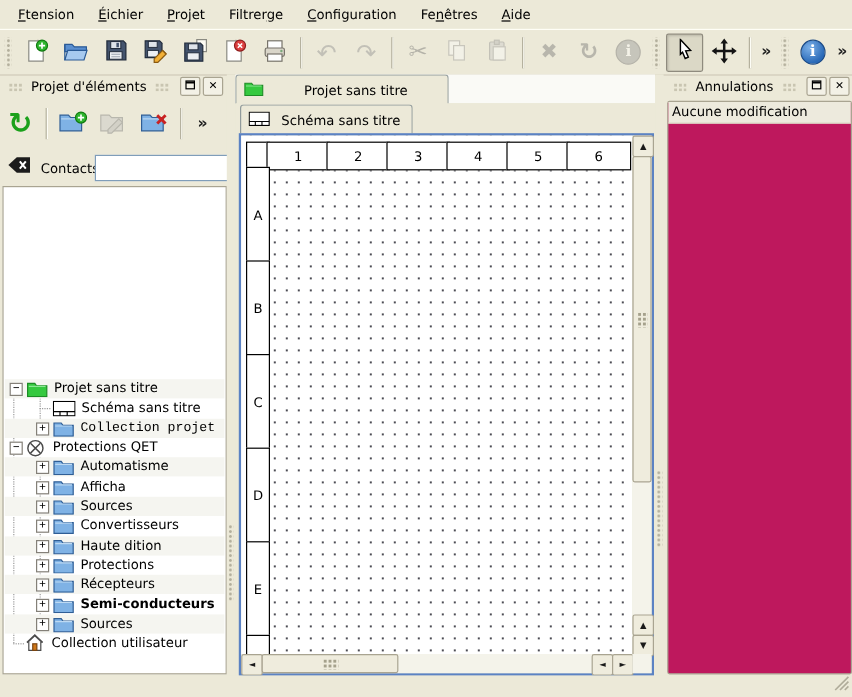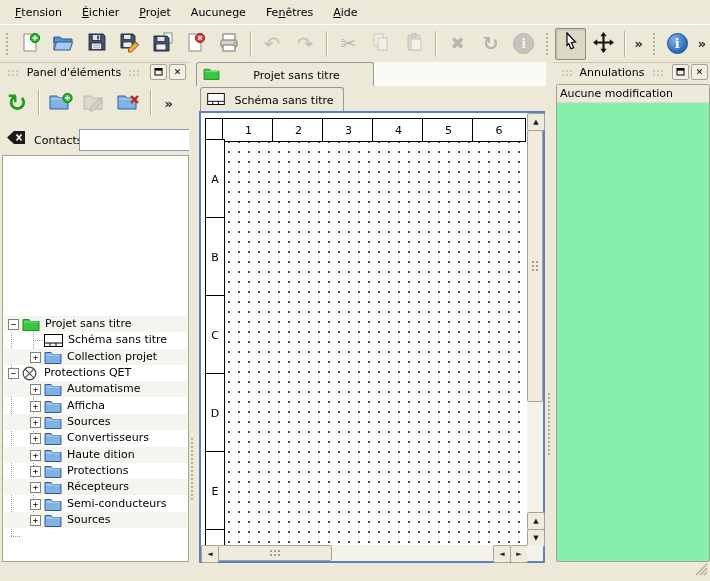--- a/index.html
+++ b/index.html
@@ -71,35 +71,36 @@
   
   .strack{position:absolute;background:#f4f3ea;}
   .sbtn{position:absolute;width:16px;height:16px;background:#efecdd;border:1px solid #a9a491;border-radius:2px;
         display:flex;align-items:center;justify-content:center;font-size:7px;color:#1a1a1a;line-height:1;}
   .sthumb{position:absolute;background:#efecdd;border:1px solid #a9a491;border-radius:2px;
           display:flex;align-items:center;justify-content:center;}
   .grips-v{width:9px;height:13px;background-image:radial-gradient(#a5a18c 40%,transparent 45%);background-size:4px 4px;}
   .grips-h{width:13px;height:9px;background-image:radial-gradient(#a5a18c 40%,transparent 45%);background-size:4px 4px;}
 
   
-  .undo-list{position:absolute;left:556px;top:84px;width:152px;height:476px;background:#86efac;border:1px solid #a9a491;border-radius:2px;}
+  .undo-list{position:absolute;left:556px;top:84px;width:152px;height:476px;background:#be185d;border:1px solid #a9a491;border-radius:2px;}
   .undo-item{height:17px;line-height:17px;padding-left:3px;background:#edeadd;border-bottom:1px solid #ddd9c6;}
 
   .statusbar{position:absolute;left:0;top:563px;width:710px;height:18px;background:#ece9d8;}
 </style>
 </head>
 <body>
 
 <div class="win">
 
   <div class="menubar">
     <span class="menu-item"><span class="mkey">F</span><span>tension</span></span>
     <span class="menu-item"><span class="mkey">É</span><span>ichier</span></span>
     <span class="menu-item"><span class="mkey">P</span><span>rojet</span></span>
-    <span class="menu-item"><span>Aucune</span><span class="mkey">g</span><span>e</span></span>
+    <span class="menu-item"><span>Filtrer</span><span class="mkey">g</span><span>e</span></span>
+    <span class="menu-item"><span class="mkey">C</span><span>onfiguration</span></span>
     <span class="menu-item"><span>Fe</span><span class="mkey">n</span><span>êtres</span></span>
     <span class="menu-item"><span class="mkey">A</span><span>ide</span></span>
   </div>
 
   <div class="toolbar">
     <div class="grip"></div>
 
     <div class="tbtn">
         <span>
       <svg width="21" height="21" viewBox="0 0 21 21">
@@ -222,21 +223,21 @@
 
     <div class="grip"></div>
     <div class="tbtn">
         <span class="icircle iblue">i</span>
       </div>
     <span class="chev">»</span>
   </div>
 
   <div class="dock-title" style="left:0;top:62px;width:189px;">
     <div class="dock-tex"></div>
-    <span class="dock-label">Panel d'éléments</span>
+    <span class="dock-label">Projet d'éléments</span>
     <div class="dock-tex"></div>
     <div class="dock-btn">
         <span><svg width="9" height="9" viewBox="0 0 9 9">
             <rect x="1" y="1.5" width="7" height="6.5" fill="none" stroke="#000"></rect>
             <path d="M1 2.8 h7" stroke="#000" stroke-width="1.6"></path>
           </svg></span>
       </div>
     <div class="dock-btn" style="margin-right:3px;">
         <span>✕</span>
       </div>
@@ -305,21 +306,21 @@
             <path d="M0.5 9 H18.5 M6 9 V12.5 M12 9 V12.5" stroke="#000"></path>
           </svg></span>
       <span class="tlabel" style="left:64px;">Schéma sans titre</span>
     </div>
     <div class="trow alt" style="top:193px;">
       <span class="texp" style="left:26px;">+</span>
       <span class="ticon" style="left:40px;"><svg width="18" height="14" viewBox="0 0 18 14">
             <path d="M1 2.5 h6 l1.5 2 h8.5 v9 H1 Z" fill="#7fb2e5" stroke="#2f5e96"></path>
             <path d="M2 5 h14" stroke="#bdd9f3"></path>
           </svg></span>
-      <span class="tlabel" style="left:63px;">Collection projet</span>
+      <span class="tlabel" style="left:63px;font-family:Liberation Mono, monospace;">Collection projet</span>
     </div>
     <div class="trow" style="top:209px;">
       <span class="texp" style="left:4px;">−</span>
       <span class="ticon" style="left:18px;"><svg width="15" height="15" viewBox="0 0 15 15">
             <circle cx="7.5" cy="7.5" r="6.3" fill="#fff" stroke="#4a4a4a" stroke-width="1.2"></circle>
             <path d="M3.4 3.4 L11.6 11.6 M11.6 3.4 L3.4 11.6" stroke="#4a4a4a" stroke-width="1.2"></path>
           </svg></span>
       <span class="tlabel" style="left:40px;">Protections QET</span>
     </div>
 
@@ -378,29 +379,37 @@
             <path d="M2 5 h14" stroke="#bdd9f3"></path>
           </svg></span>
       <span class="tlabel" style="left:63px;">Récepteurs</span>
     </div>
     <div class="trow" style="top:340px;">
       <span class="texp" style="left:26px;">+</span>
       <span class="ticon" style="left:40px;"><svg width="18" height="14" viewBox="0 0 18 14">
             <path d="M1 2.5 h6 l1.5 2 h8.5 v9 H1 Z" fill="#7fb2e5" stroke="#2f5e96"></path>
             <path d="M2 5 h14" stroke="#bdd9f3"></path>
           </svg></span>
-      <span class="tlabel" style="left:63px;">Semi-conducteurs</span>
+      <span class="tlabel" style="left:63px;font-weight:bold;">Semi-conducteurs</span>
     </div>
     <div class="trow alt" style="top:356px;">
       <span class="texp" style="left:26px;">+</span>
       <span class="ticon" style="left:40px;"><svg width="18" height="14" viewBox="0 0 18 14">
             <path d="M1 2.5 h6 l1.5 2 h8.5 v9 H1 Z" fill="#7fb2e5" stroke="#2f5e96"></path>
             <path d="M2 5 h14" stroke="#bdd9f3"></path>
           </svg></span>
       <span class="tlabel" style="left:63px;">Sources</span>
+    </div>
+    <div class="trow" style="top:372px;">
+      <span class="ticon" style="left:17px;top:0;"><svg width="16" height="15" viewBox="0 0 16 15">
+            <path d="M1.5 7.5 L8 1.5 L14.5 7.5" fill="none" stroke="#4a4a4a" stroke-width="1.6"></path>
+            <path d="M3 7 V14 H13 V7" fill="#fff" stroke="#4a4a4a"></path>
+            <rect x="6.3" y="8.5" width="3.4" height="5.5" fill="#d07818" stroke="#7a4410"></rect>
+          </svg></span>
+      <span class="tlabel" style="left:39px;">Collection utilisateur</span>
     </div>
   </div>
 
   <div class="split" style="left:189px;">
     <div class="split-handle" style="top:375px;"></div>
   </div>
 
   <div class="ptabbar"></div>
   <div class="tab" style="left:196px;top:62px;width:176px;height:24px;">
     <span class="ticon" style="position:static;margin-left:6px;"><svg width="17" height="13" viewBox="0 0 18 14">

